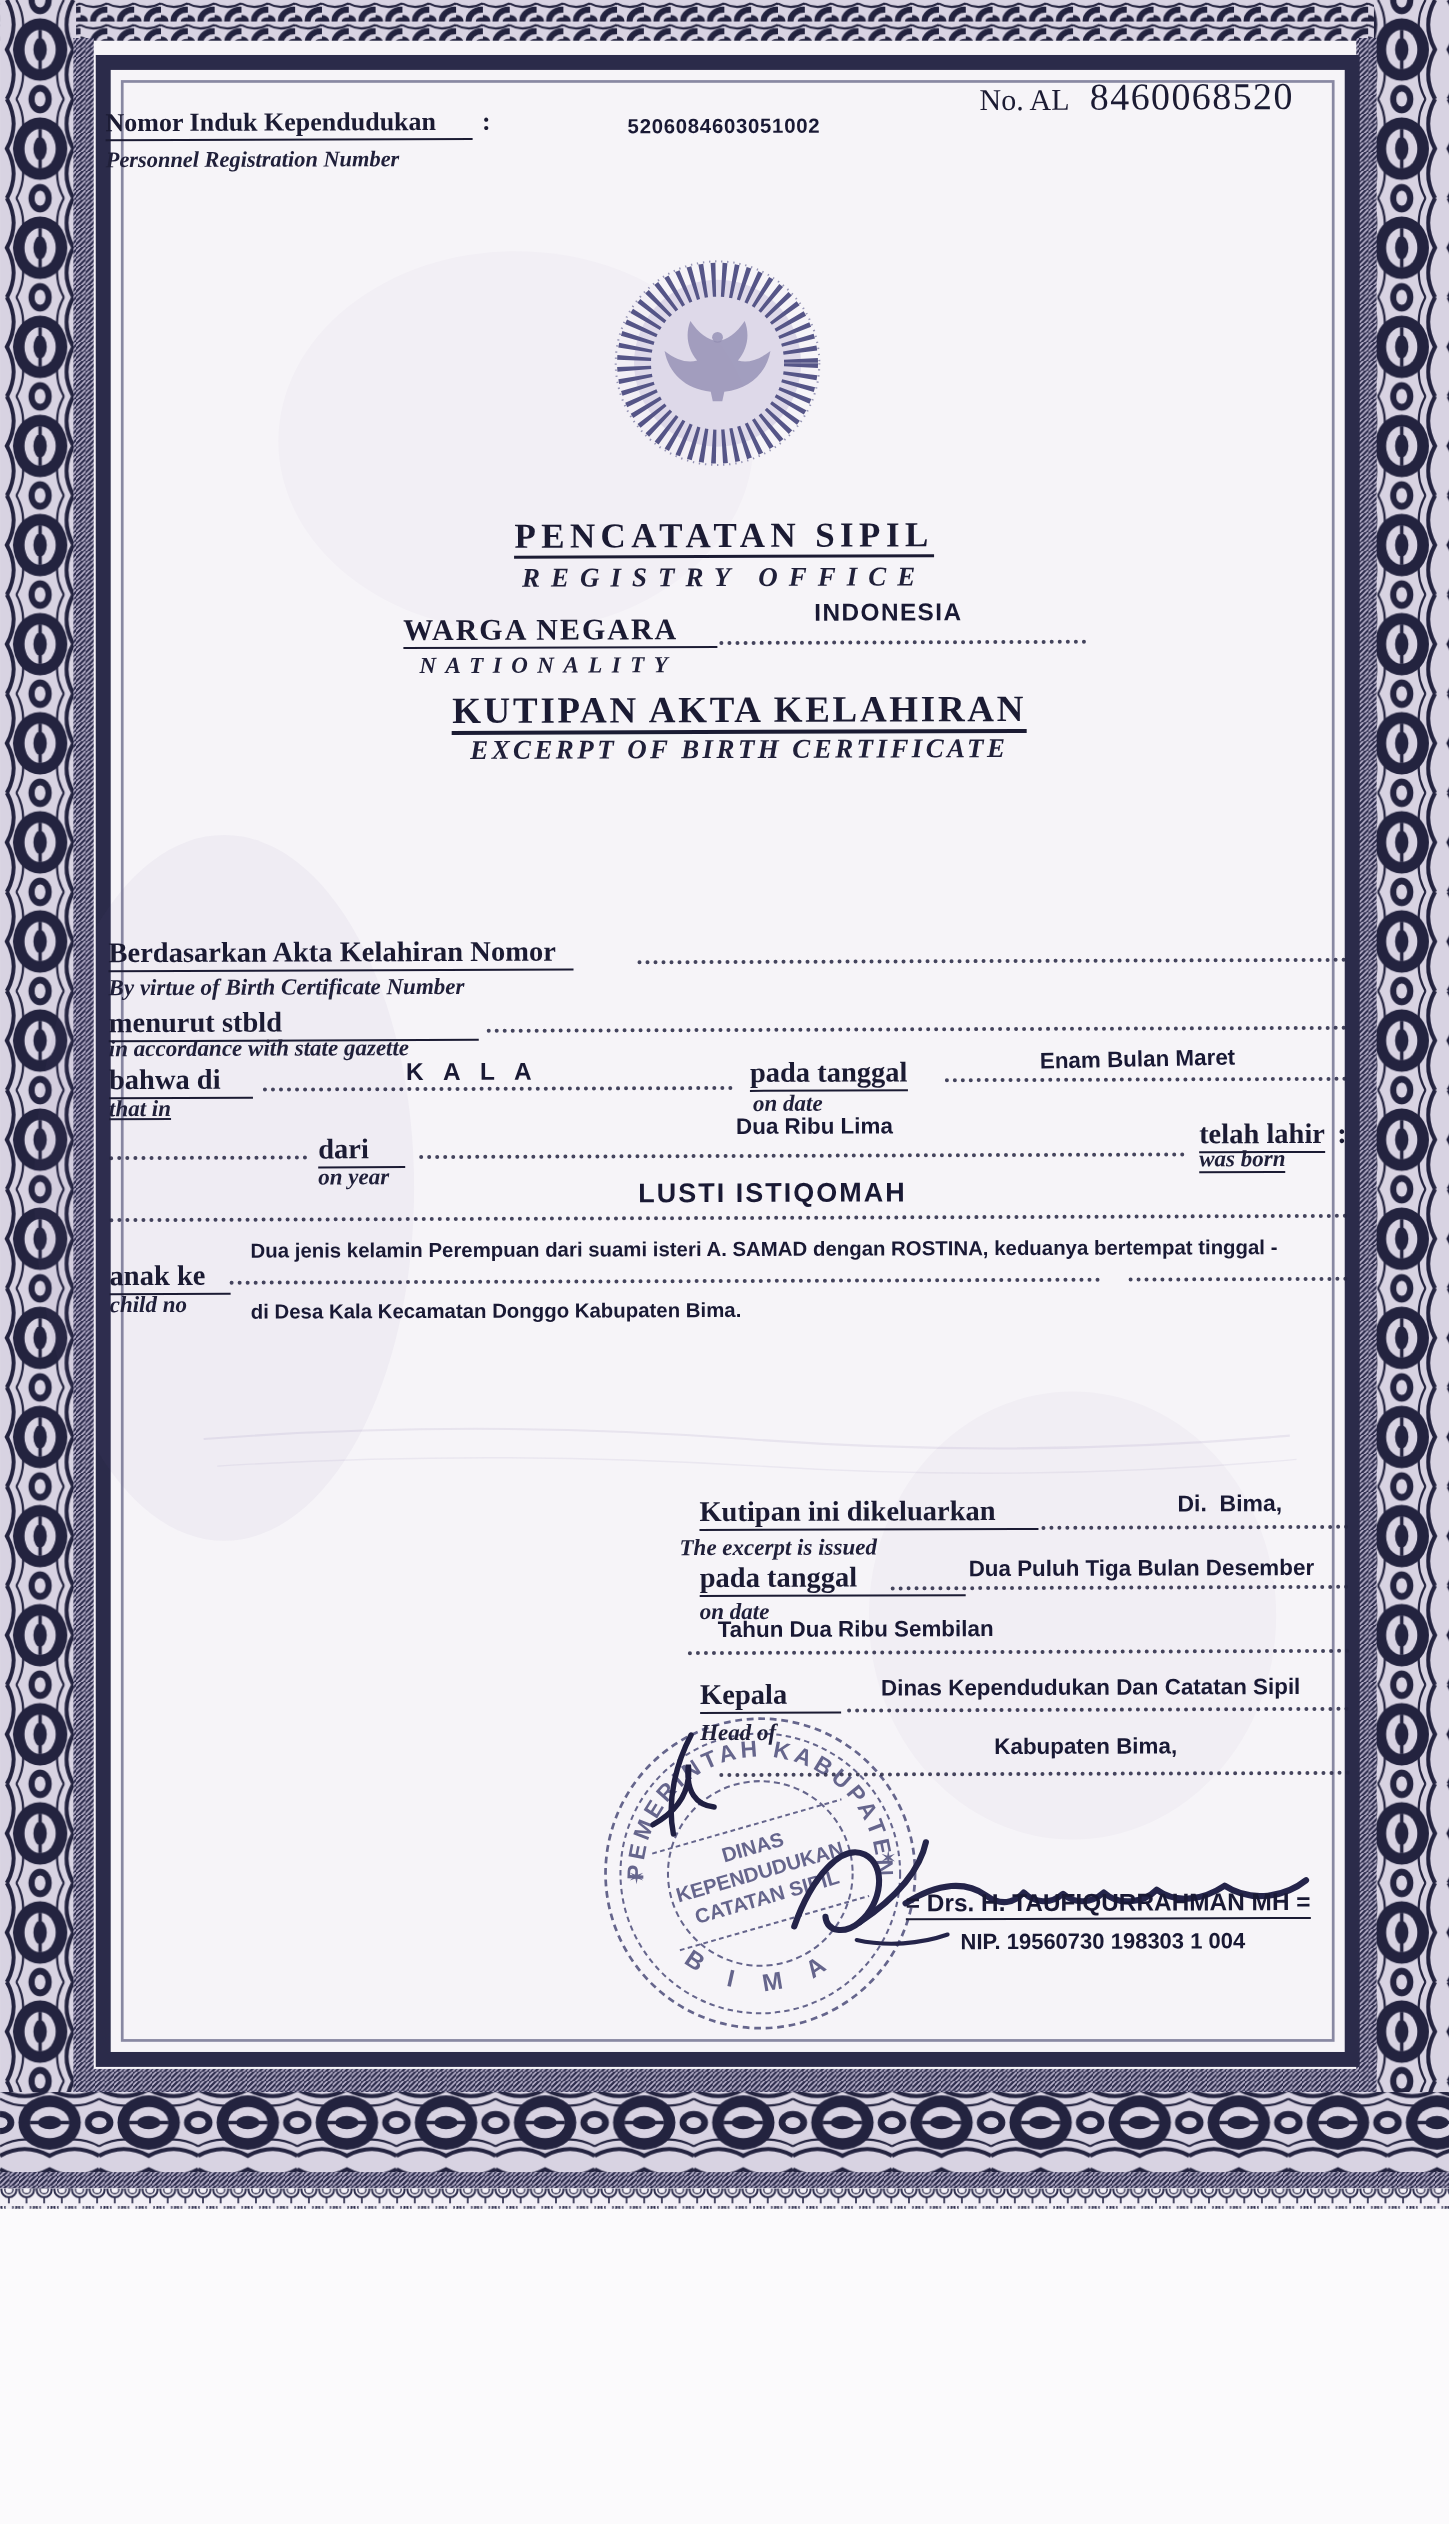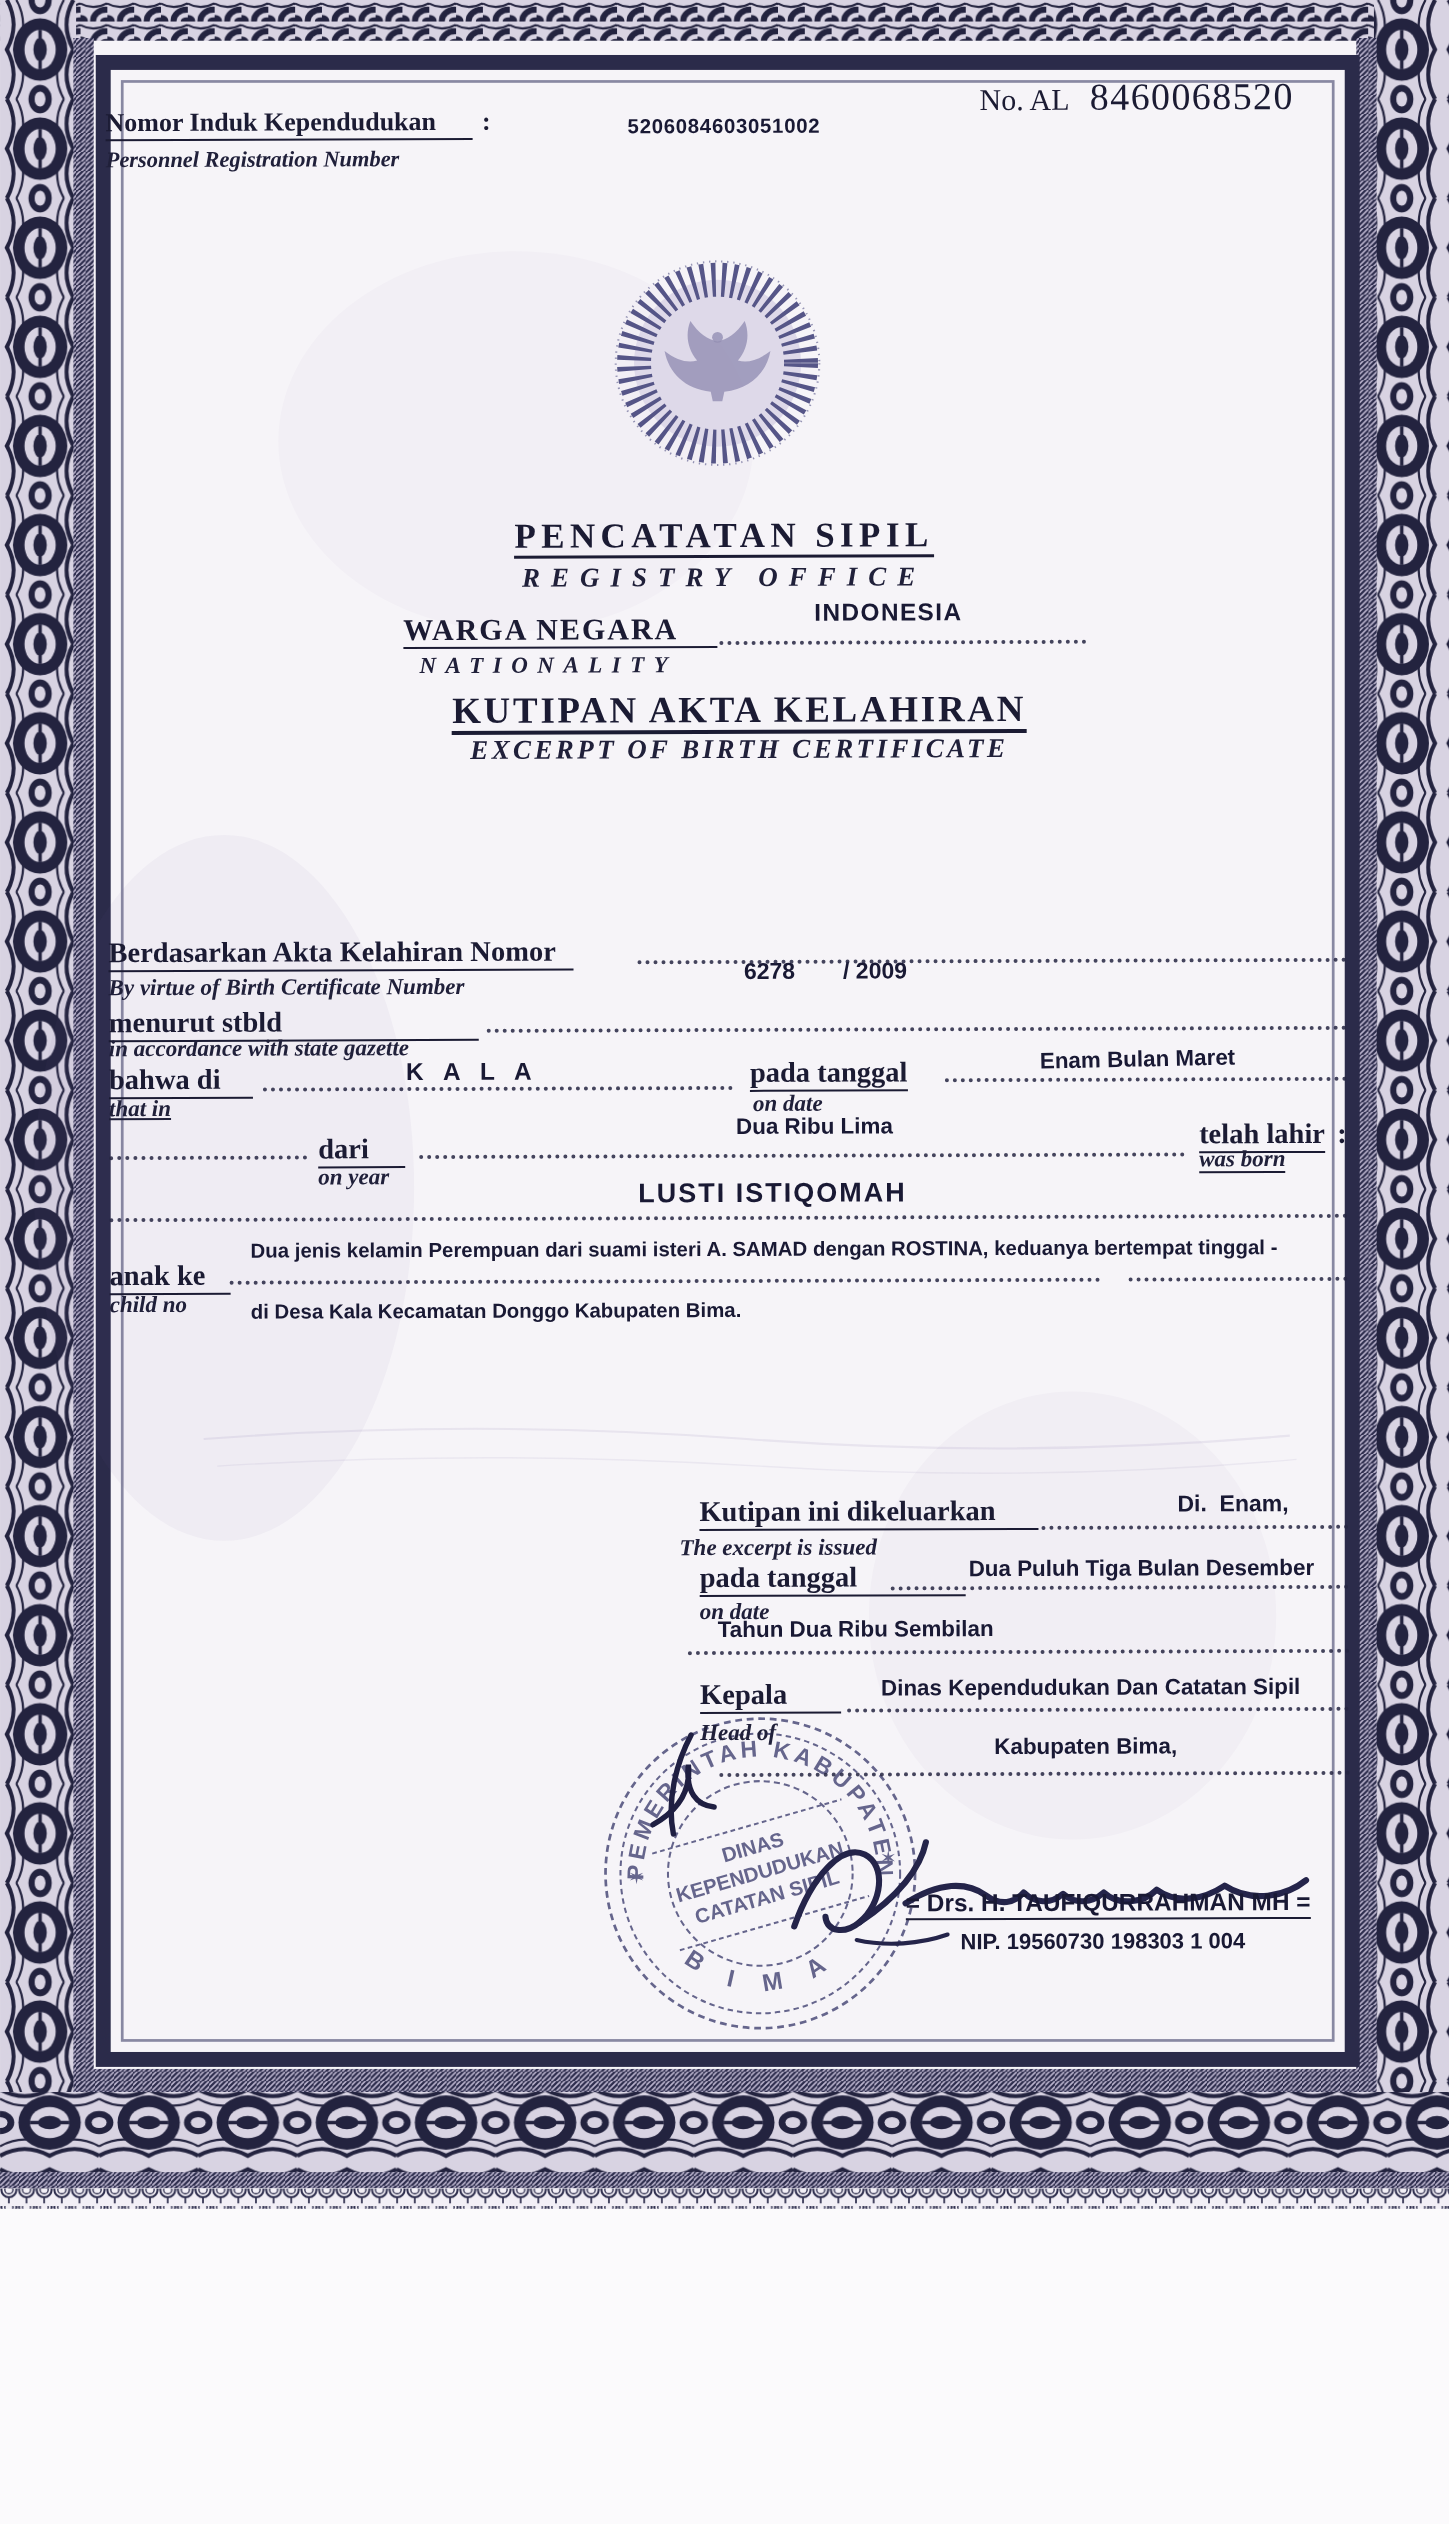--- a/index.html
+++ b/index.html
@@ -180,23 +180,20 @@
     <div class="abs en" style="left:421px;top:652px;letter-spacing:9.5px;">NATIONALITY</div>
 
     <div class="abs center" style="left:367px;top:688px;width:747px;">
       <span class="underl" style="font-size:37px;font-weight:bold;letter-spacing:2.7px;border-bottom-width:4.1px;">KUTIPAN AKTA KELAHIRAN</span>
     </div>
     <div class="abs center en" style="left:367px;top:734px;width:747px;font-size:27px;letter-spacing:3.4px;">EXCERPT OF BIRTH CERTIFICATE</div>
 
     <div class="abs" style="left:109px;top:935px;">
       <span class="lbl" style="padding-right:17.6px;">Berdasarkan Akta Kelahiran Nomor</span>
     </div>
-    <div class="abs typed" style="left:706px;top:931px;font-size:23px;">
-      <span>6278</span><span style="margin-left:48px;">/ 2009</span>
-    </div>
     <div class="dots" style="left:638px;top:960px;width:709px;"></div>
     <div class="abs en" style="left:109px;top:973px;">By virtue of Birth Certificate Number</div>
 
     <div class="abs" style="left:109px;top:1005px;">
       <span class="lbl" style="width:370px;">menurut stbld</span>
     </div>
     <div class="dots" style="left:487px;top:1028px;width:860px;"></div>
     <div class="abs en" style="left:109px;top:1034px;">in accordance with state gazette</div>
 
     <div class="abs" style="left:109px;top:1062px;">
@@ -236,21 +233,21 @@
       <span class="lbl" style="width:121px;">anak ke</span>
     </div>
     <div class="dots" style="left:229px;top:1279px;width:871px;"></div>
     <div class="dots" style="left:1128px;top:1279px;width:219px;"></div>
     <div class="abs en" style="left:109px;top:1290px;">child no</div>
     <div class="abs typed" style="left:250px;top:1299px;font-size:20.4px;">di Desa Kala Kecamatan Donggo Kabupaten Bima.</div>
 
     <div class="abs" style="left:698px;top:1496px;">
       <span class="lbl" style="width:339px;">Kutipan ini dikeluarkan</span>
     </div>
-    <div class="abs typed" style="left:1176px;top:1492px;font-size:23px;">Di.  Enam,</div>
+    <div class="abs typed" style="left:1176px;top:1492px;font-size:23px;">Di.  Bima,</div>
     <div class="dots" style="left:1040px;top:1527px;width:307px;"></div>
     <div class="abs en" style="left:678px;top:1535px;">The excerpt is issued</div>
 
     <div class="abs" style="left:698px;top:1562px;">
       <span class="lbl" style="width:266px;">pada tanggal</span>
     </div>
     <div class="abs typed" style="left:967px;top:1557px;">Dua Puluh Tiga Bulan Desember</div>
     <div class="dots" style="left:889px;top:1587px;width:458px;"></div>
     <div class="abs en" style="left:698px;top:1599px;">on date</div>
     <div class="abs typed" style="left:716px;top:1617px;">Tahun Dua Ribu Sembilan</div>

